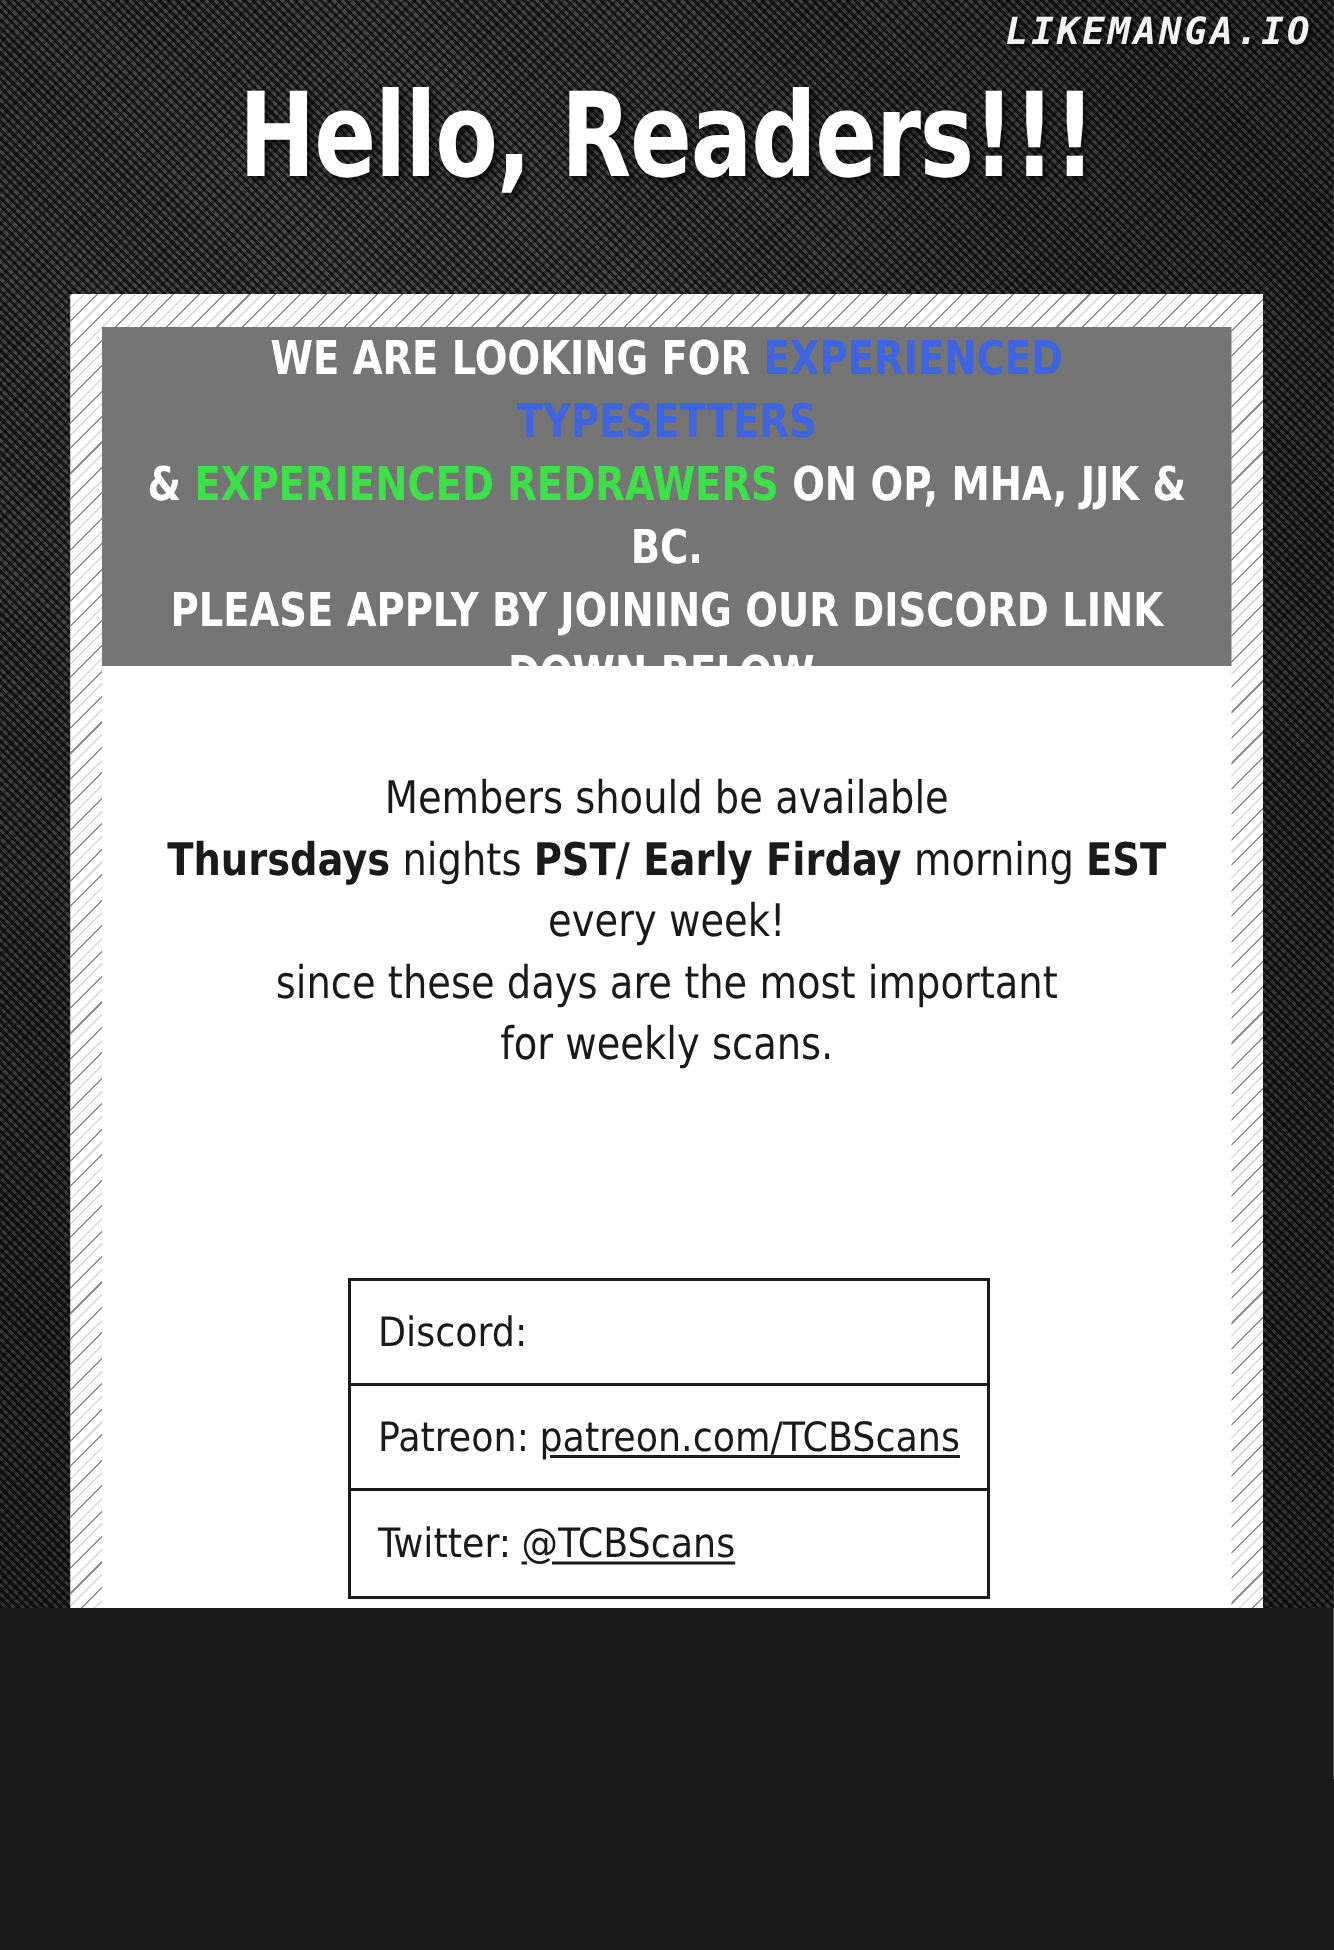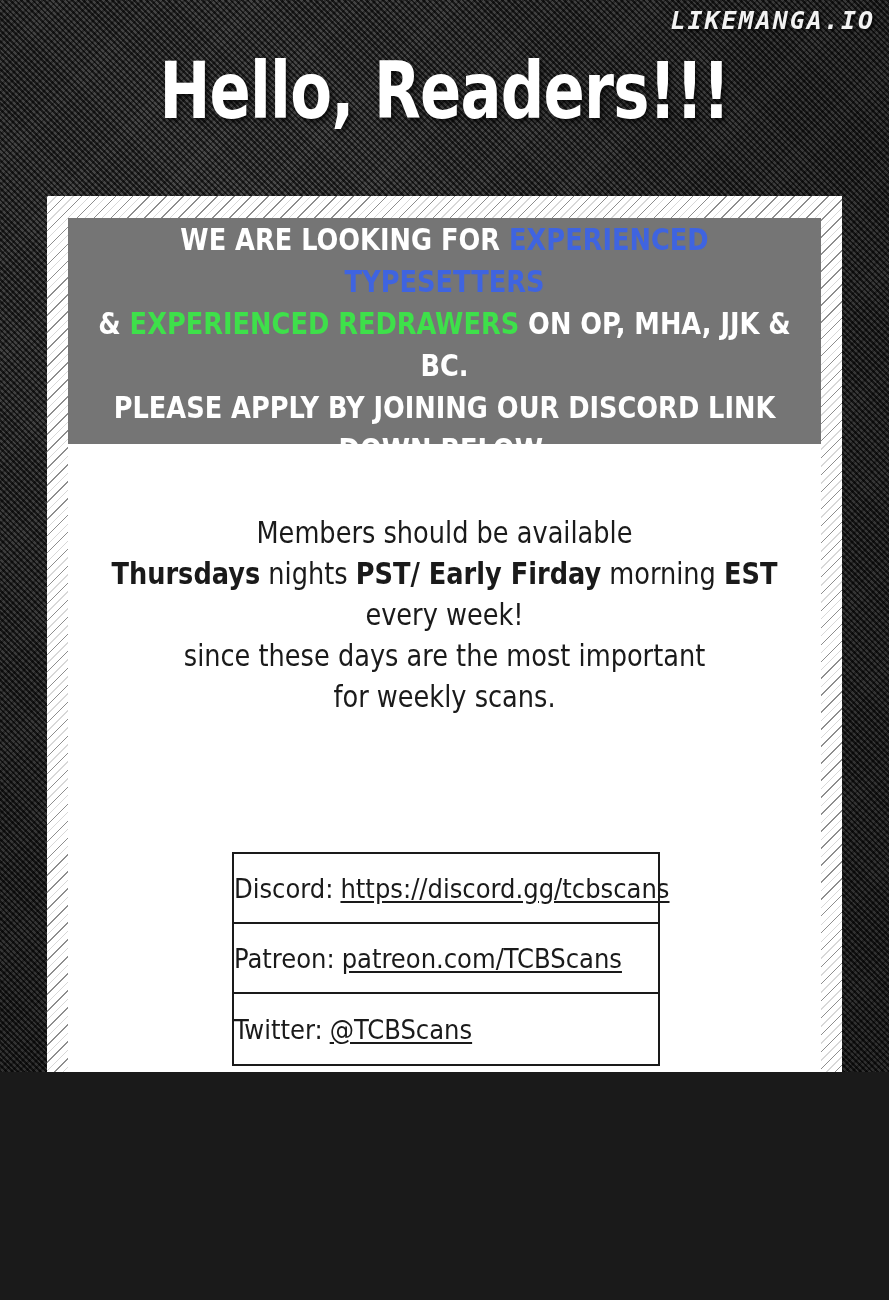--- a/index.html
+++ b/index.html
@@ -134,20 +134,21 @@
     top: 852px;
     width: 428px;
     border: 2px solid #1a1a1a;
     box-sizing: border-box;
     background: #ffffff;
   }
   .link-row {
     height: 70px;
     display: flex;
     align-items: center;
+    padding-left: 18px;
     border-bottom: 2px solid #1a1a1a;
     box-sizing: border-box;
     color: #1a1a1a;
     font-family: "DejaVu Sans Condensed", "DejaVu Sans", sans-serif;
     font-size: 27px;
     transform: scaleX(1);
   }
   .link-row:last-child { border-bottom: none; }
   .link-label { margin-right: 7px; white-space: nowrap; }
   .link-value {
@@ -184,21 +185,20 @@
       <span class="bold">Thursdays</span><span> nights </span><span class="bold">PST/ Early Firday</span><span> morning </span><span class="bold">EST</span>
     </div>
     <div>every week!</div>
     <div>since these days are the most important</div>
     <div>for weekly scans.</div>
   </div>
 
   <div class="links">
     <div class="link-row">
       <span class="link-label">Discord:</span>
-      <span class="link-value">https://discord.gg/tcbscans</span>
     </div>
     <div class="link-row">
       <span class="link-label">Patreon:</span>
       <span class="link-value">patreon.com/TCBScans</span>
     </div>
     <div class="link-row">
       <span class="link-label">Twitter:</span>
       <span class="link-value">@TCBScans</span>
     </div>
   </div>

